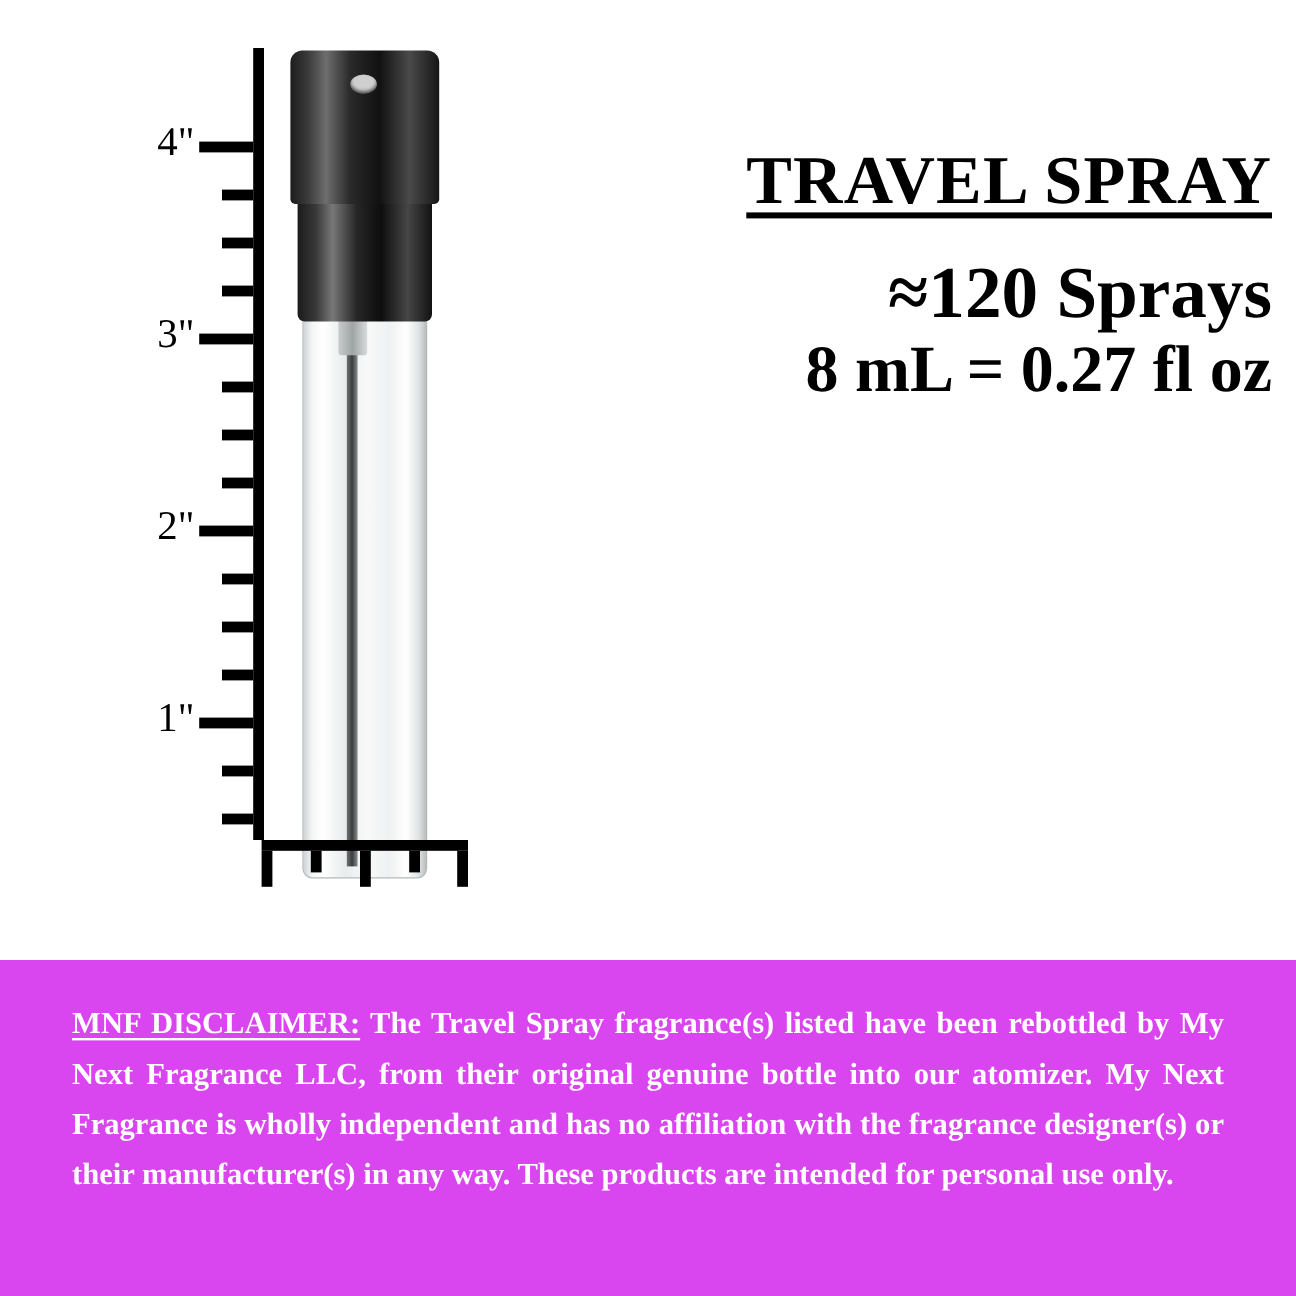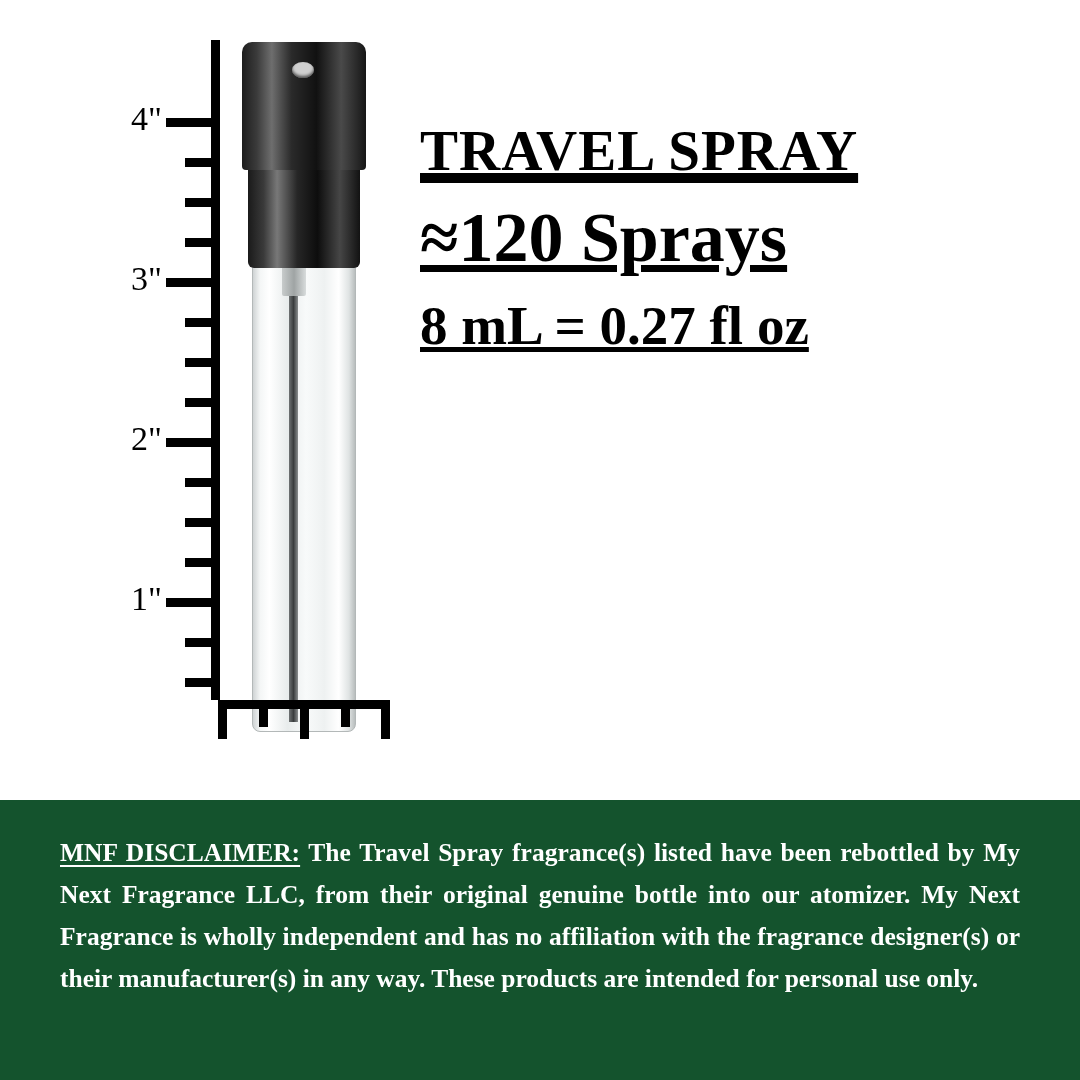--- a/index.html
+++ b/index.html
@@ -163,43 +163,41 @@
   }
   #size-caption .line1 { font-size: 17px; line-height: 26px; }
   #size-caption .line2 { font-size: 19px; line-height: 28px; }
 
   
   #info-column {
     position: absolute;
     left: 420px;
     top: 120px;
     width: 640px;
-    text-align: left;
-    text-decoration: underline;
+    text-align: right;
   }
   #title {
     font-size: 57px;
     font-weight: bold;
     letter-spacing: 1px;
     color: #000;
     text-decoration: underline;
     text-underline-offset: 8px;
     line-height: 1.1;
     font-family: "Liberation Serif", serif;
   }
   #sprays {
-    margin-top: 16px;
-    font-size: 70px;
+    margin-top: 28px;
+    font-size: 61px;
     font-weight: bold;
     color: #000;
     line-height: 1.1;
     font-family: "Liberation Serif", serif;
   }
   #volume {
-    margin-top: 20px;
     font-size: 55px;
     font-weight: bold;
     color: #000;
     line-height: 1.1;
     font-family: "Liberation Serif", serif;
   }
   #logo {
     margin-top: 10px;
     font-size: 240px;
     font-weight: bold;
@@ -209,21 +207,21 @@
     font-family: "Liberation Serif", serif;
   }
 
   
   #disclaimer-bar {
     position: absolute;
     left: 0;
     top: 800px;
     width: 1080px;
     height: 280px;
-    background: #14532d;
+    background: #d946ef;
     color: #ffffff;
   }
   #disclaimer-text {
     position: absolute;
     left: 60px;
     top: 32px;
     width: 960px;
     font-size: 25.5px;
     line-height: 42px;
     text-align: justify;

